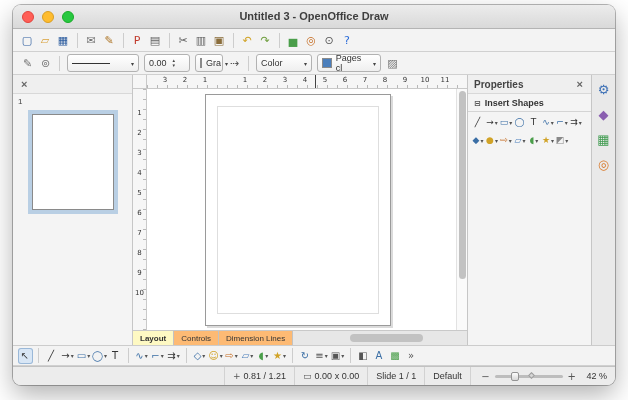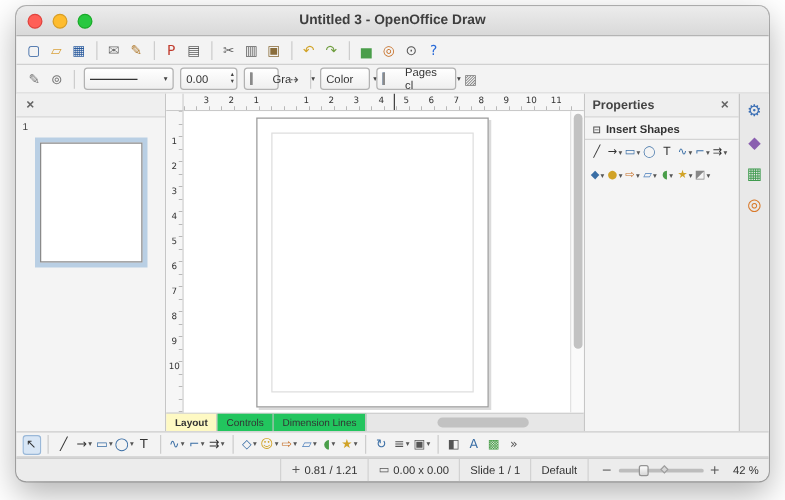--- a/index.html
+++ b/index.html
@@ -22,21 +22,21 @@
   .toolbar { height:23px; flex:0 0 23px; background:#f3f3f3; border-bottom:1px solid #d0d0d0;
     display:flex; align-items:center; padding:0 6px; gap:1px; }
   .ic { width:17px; height:18px; display:inline-flex; align-items:center; justify-content:center;
     font-family:"DejaVu Sans",sans-serif; font-size:11px; border-radius:3px; line-height:1; cursor:default; }
   .ic.pressed { background:#d8e6f5; box-shadow:inset 0 0 0 1px #9ab8d8; }
   .cv { font-size:6px; color:#555; margin-left:1px; font-family:"DejaVu Sans",sans-serif; }
   .tsep { width:1px; height:15px; background:#cdcdcd; margin:0 4px; display:inline-block; }
 
   .combo { height:18px; background:linear-gradient(#ffffff,#efefef); border:1px solid #b2b2b2;
     border-radius:3px; display:inline-flex; align-items:center; font-size:9px; color:#333;
-    padding:0 4px; gap:16px; margin:0 2px; }
+    padding:0 4px; gap:4px; margin:0 2px; }
   .combo .dd { font-size:6px; color:#444; margin-left:auto; }
   .line-sample { width:38px; border-top:1px solid #333; display:inline-block; }
   .sw { width:10px; height:10px; border:1px solid #8a8a8a; display:inline-block; }
   .spin-btns { display:flex; flex-direction:column; font-size:5px; line-height:5px; color:#444; margin-left:2px; }
 
   .main { flex:1; display:flex; min-height:0; background:#fff; }
 
   .side-panel { background:#f4f4f4; display:flex; flex-direction:column; }
   .pages-panel { width:120px; border-right:1px solid #c6c6c6; }
   .props-panel { width:124px; border-left:1px solid #c6c6c6; }
@@ -68,21 +68,21 @@
   .canvas { flex:1; position:relative; background:#ffffff; overflow:hidden; }
   .page { position:absolute; left:58px; top:5px; width:186px; height:232px; background:#fff;
     border:1px solid #9a9a9a; box-shadow:2px 2px 0 rgba(0,0,0,.14); }
   .margin-box { position:absolute; inset:11px; border:1px solid #dedede; }
   .v-scroll { width:11px; flex:0 0 11px; background:#fafafa; border-left:1px solid #e2e2e2; position:relative; }
   .v-thumb { position:absolute; top:2px; left:2px; width:7px; height:78%; background:#c2c2c2; border-radius:4px; }
 
   .tabs-row { height:15px; flex:0 0 15px; background:#e7e7e7; border-top:1px solid #c9c9c9;
     display:flex; align-items:stretch; }
   .tab { font-size:8px; padding:0 7px; display:flex; align-items:center; color:#333;
-    background:#22c55e; border-right:1px solid #c2c2c2; white-space:nowrap; }
+    background:#fdba74; border-right:1px solid #c2c2c2; white-space:nowrap; }
   .tab.active { background:#fef9c3; font-weight:700; }
   .h-scroll { flex:1; position:relative; margin:0 4px; }
   .h-thumb { position:absolute; left:32%; width:44%; top:3px; height:8px; background:#c2c2c2; border-radius:4px; }
 
   .sec-bar { display:flex; align-items:center; gap:4px; padding:4px 6px 3px; font-size:9px;
     font-weight:700; color:#333; border-bottom:1px solid #d4d4d4; }
   .sec-icon { font-size:8px; color:#555; font-family:"DejaVu Sans",sans-serif; }
   .shape-row { display:flex; flex-wrap:nowrap; padding:3px 3px 0; }
   .shape-row .ic { width:14px; height:15px; font-size:9px; }
 
@@ -162,21 +162,21 @@
         <span>▾</span>
       </span>
     </span>
     <span class="combo" style="width:28px">
       <span class="sw" style="background:#9a9a9a"></span>
       <span>Gra</span>
       <span class="dd">▾</span>
     </span>
     <span class="ic" style="color:#555555">⇢</span>
     <span class="tsep"></span>
-    <span class="combo" style="width:40px">
+    <span class="combo" style="width:56px">
       <span>Color</span>
       <span class="dd">▾</span>
     </span>
     <span class="combo" style="width:64px">
       <span class="sw" style="background:#4a7ebb"></span>
       <span>Pages cl</span>
       <span class="dd">▾</span>
     </span>
     <span class="ic" style="color:#777777">▨</span>
   </div>

